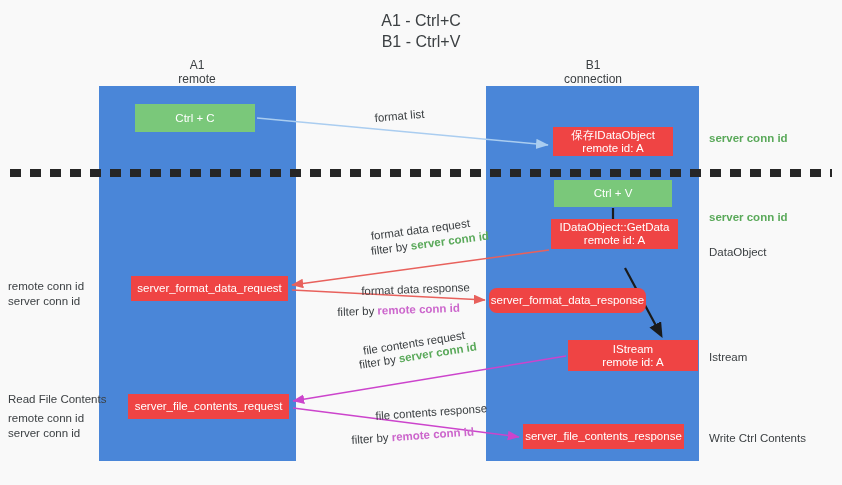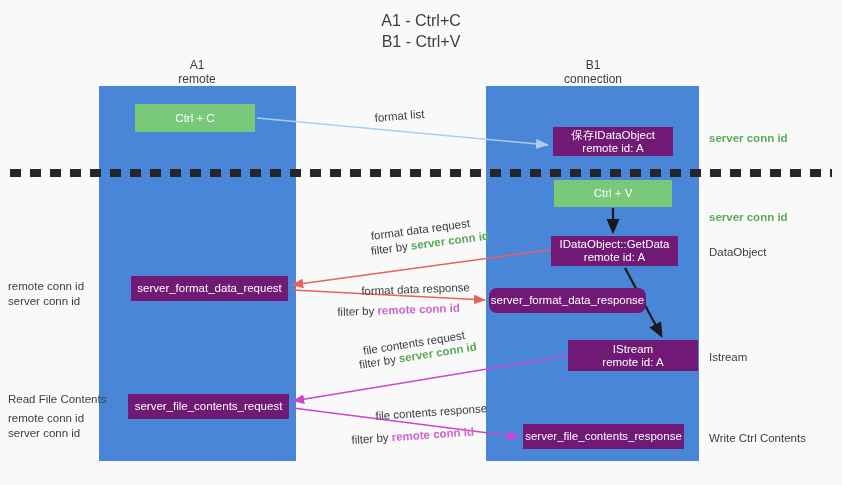--- a/index.html
+++ b/index.html
@@ -32,26 +32,26 @@
   #head-b{left:493px;top:58px;width:200px;}
 
   
   .box{
     position:absolute;box-sizing:border-box;
     display:flex;align-items:center;justify-content:center;
     text-align:center;color:#ffffff;font-size:11.5px;line-height:13px;
     padding:2px 4px;
   }
   .green{background:#7ac87a;}
-  .orange{background:#701a75;}
+  .orange{background:#ef4444;}
 
   #box-ctrlc{left:135px;top:104px;width:120px;height:28px;}
   #box-save-dataobject{left:553px;top:127px;width:120px;height:29px;}
   #box-ctrlv{left:554px;top:180px;width:118px;height:27px;}
-  #box-getdata{left:551px;top:236px;width:127px;height:30px;}
+  #box-getdata{left:551px;top:219px;width:127px;height:30px;}
   #box-fmt-req{left:131px;top:276px;width:157px;height:25px;justify-content:center;}
   #box-fmt-resp{left:489px;top:288px;width:157px;height:25px;border-radius:8px;}
   #box-istream{left:568px;top:340px;width:130px;height:31px;}
   #box-file-req{left:128px;top:394px;width:161px;height:25px;}
   #box-file-resp{left:523px;top:424px;width:161px;height:25px;}
 
   
   #dashed{
     position:absolute;left:10px;top:169px;width:822px;height:8px;
     background-image:repeating-linear-gradient(to right,#262626 0 11px,transparent 11px 20px);

